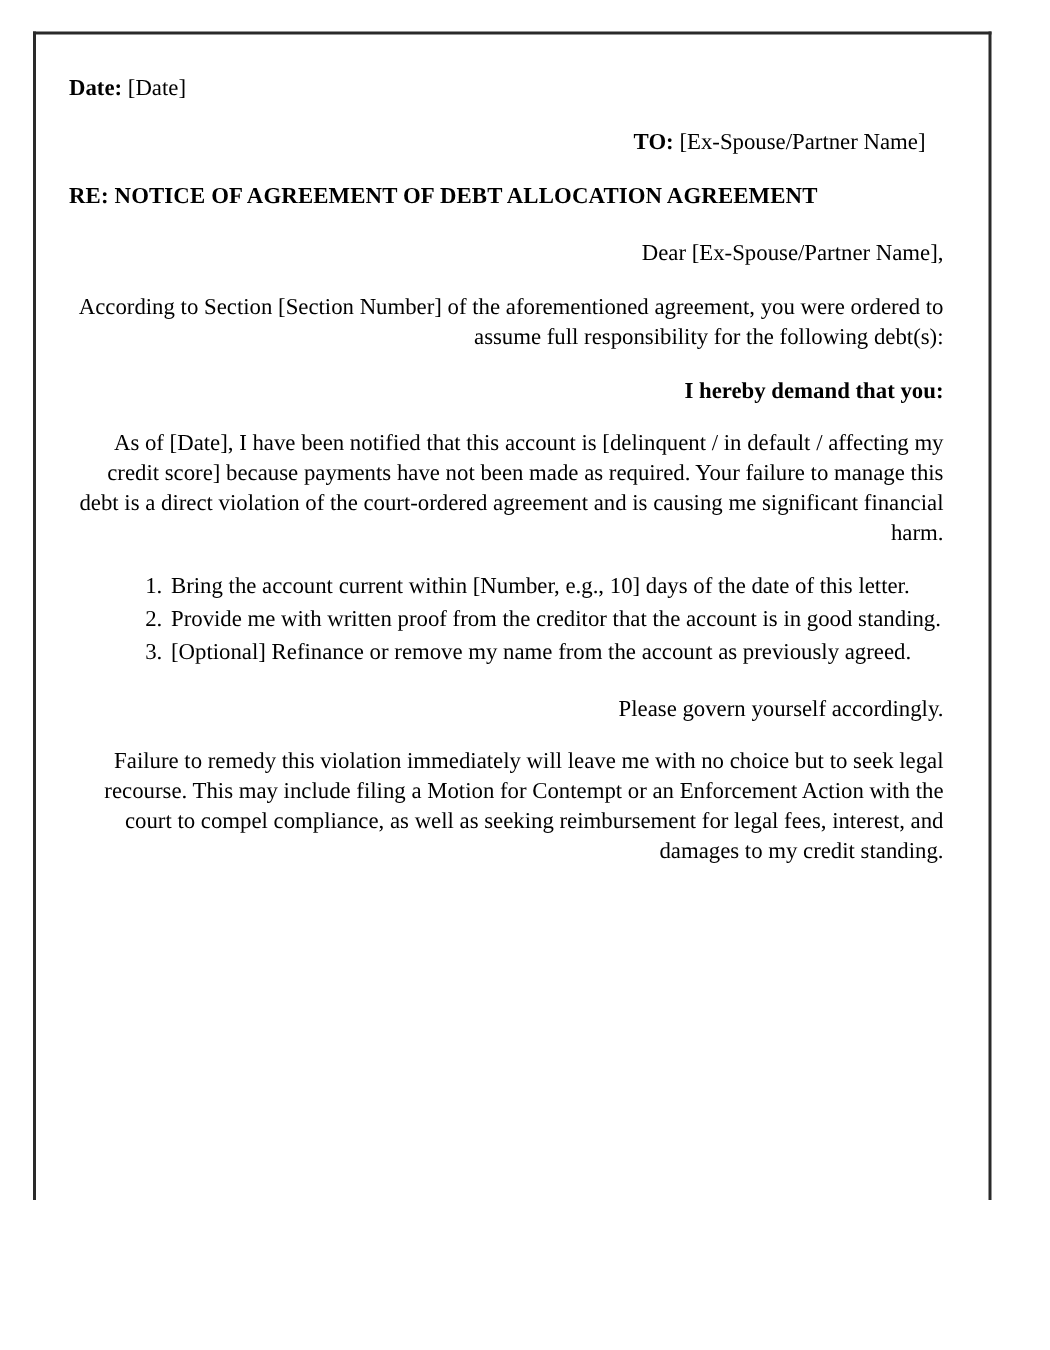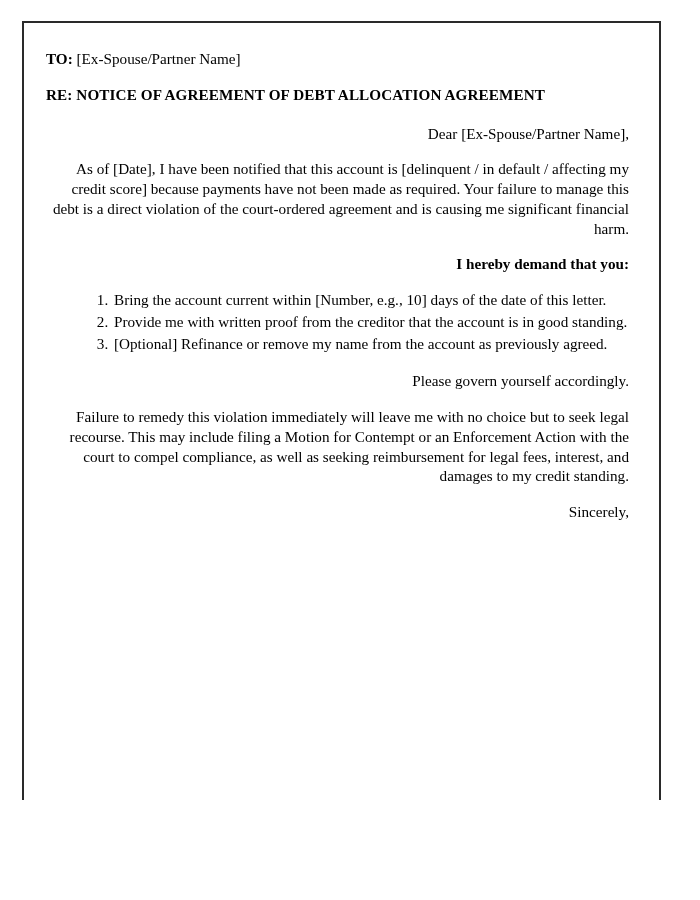--- a/index.html
+++ b/index.html
@@ -30,21 +30,22 @@
     overflow: hidden;
   }
 
   #content {
     padding: 26px 30px 0 22px;
     font-size: 15.2px;
     line-height: 1.30;
   }
 
   .line {
-    margin: 0;
+    margin: 12px;
+    text-align: right;
   }
 
   .block {
     margin: 0 0 16px 0;
   }
 
   .para {
     margin: 0 0 16px 0;
     text-align: right;
   }
@@ -80,45 +81,49 @@
     margin: 0 0 2px 10px;
     padding-left: 2px;
   }
 </style>
 </head>
 <body>
 
 <div id="page">
   <div id="content">
 
+    <p class="block">
+      <span class="bold">Date:</span>
+      <span>[Date]</span>
+    </p>
 
     <div class="block">
       <p class="line">
         <span class="bold">TO:</span>
         <span>[Ex-Spouse/Partner Name]</span>
       </p>
     </div>
 
     <p class="heading">RE: NOTICE OF AGREEMENT OF DEBT ALLOCATION AGREEMENT</p>
 
     <p class="para">Dear [Ex-Spouse/Partner Name],</p>
 
 
+    <p class="para">According to Section [Section Number] of the aforementioned agreement, you were ordered to assume full responsibility for the following debt(s):</p>
 
 
+    <p class="para bold">I hereby demand that you:</p>
+
     <p class="para">As of [Date], I have been notified that this account is [delinquent / in default / affecting my credit score] because payments have not been made as required. Your failure to manage this debt is a direct violation of the court-ordered agreement and is causing me significant financial harm.</p>
-
-    <p class="para bold">I hereby demand that you:</p>
 
     <ol class="demand-list">
       <li>Bring the account current within [Number, e.g., 10] days of the date of this letter.</li>
       <li>Provide me with written proof from the creditor that the account is in good standing.</li>
       <li>[Optional] Refinance or remove my name from the account as previously agreed.</li>
     </ol>
 
     <p class="para">Please govern yourself accordingly.</p>
 
     <p class="para">Failure to remedy this violation immediately will leave me with no choice but to seek legal recourse. This may include filing a Motion for Contempt or an Enforcement Action with the court to compel compliance, as well as seeking reimbursement for legal fees, interest, and damages to my credit standing.</p>
 
-    <p class="para">Sincerely,</p>
 
   </div>
 </div>
 
 </body></html>

